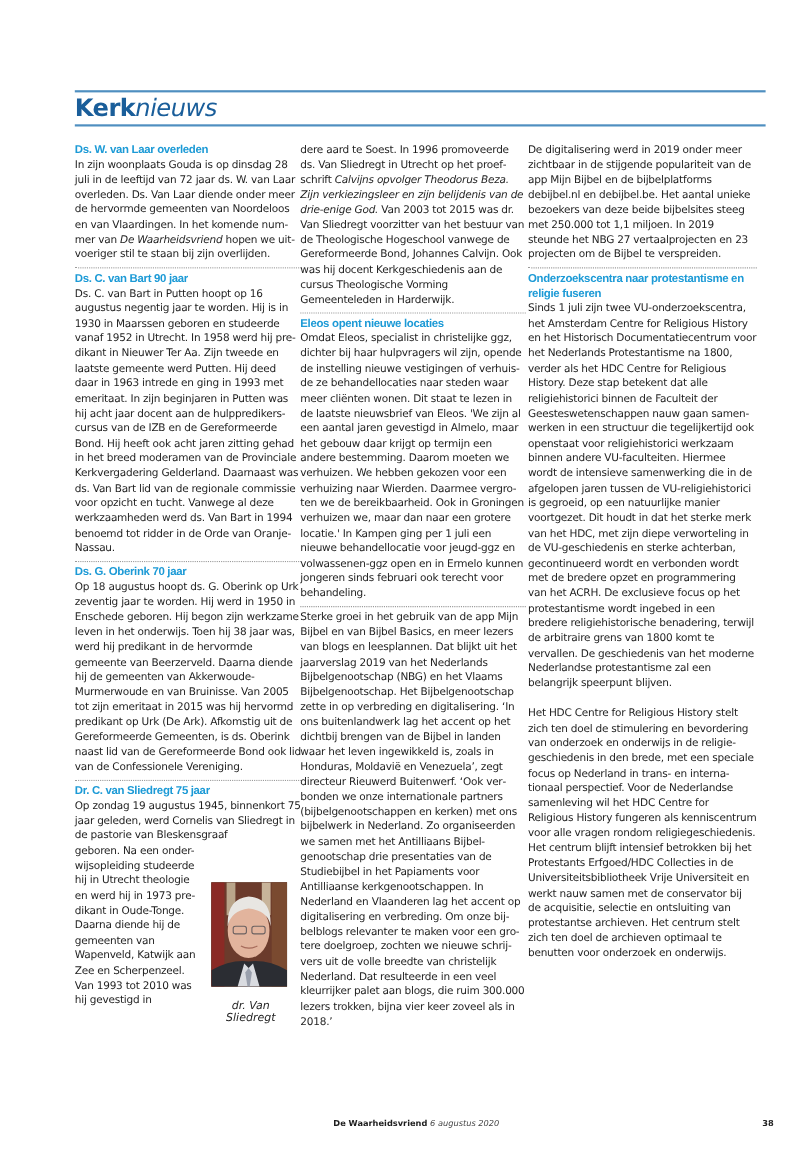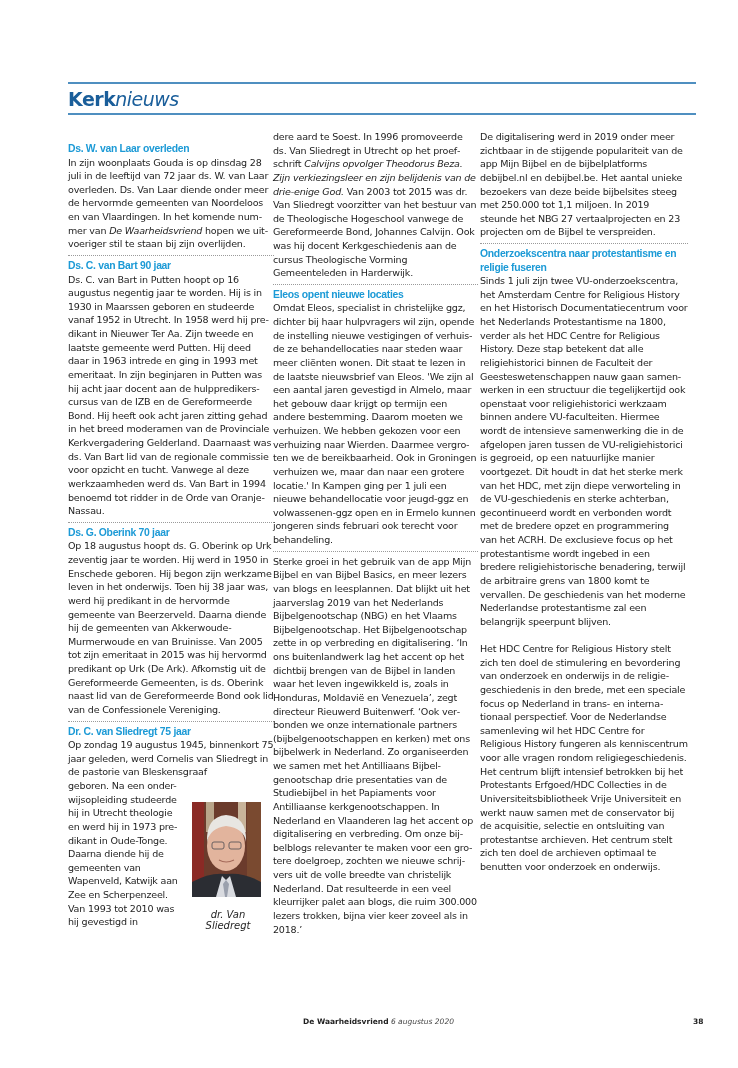--- a/index.html
+++ b/index.html
@@ -1,27 +1,27 @@
 <!DOCTYPE html>
 <html><head>
 <meta charset="utf-8">
 <style>
   html, body { margin:0; padding:0; background:#ffffff; }
   body { width:738px; height:1068px; position:relative; overflow:hidden;
          font-family:"DejaVu Sans", sans-serif; color:#1e1e1e; }
   .rule { position:absolute; left:68px; width:628px; height:2px; background:#4f8fc0; }
   #rule-top { top:82px; }
   #rule-bottom { top:113px; }
-  .section-title { position:absolute; left:68px; top:86px; font-size:19px; line-height:26px;
+  .section-title { position:absolute; left:68px; top:86px; font-size:22px; line-height:26px;
                    color:#1a5e9a; letter-spacing:-0.5px; }
   .section-title b { font-weight:bold; }
   .section-title i { font-style:italic; font-weight:normal; }
   .col { position:absolute; top:130px; width:206px; font-size:9.55px; line-height:13.62px;
          letter-spacing:-0.2px; }
-  #col1 { left:68px;margin-top:12px; }
+  #col1 { left:68px; }
   #col2 { left:273px; width:205px; }
   #col3 { left:480px; width:208px; }
   .head { color:#1c9ad6; font-weight:bold; font-size:10.4px; line-height:13.6px; letter-spacing:-0.3px;
           font-family:"Liberation Sans", sans-serif; }
   .para { margin:0; }
   .para i { font-style:italic; }
   .sep { border-top:1.5px dotted #9a9a9a; margin:4px 0 3px 0; height:0; }
   .blank { height:13.6px; }
   .photo { position:absolute; left:192px; top:802px; width:69px; height:95px; overflow:hidden; background:#5a3a2a; }
   .caption { position:absolute; left:188px; top:909px; width:80px; text-align:center; font-size:10px; font-style:italic; color:#1e1e1e; }

